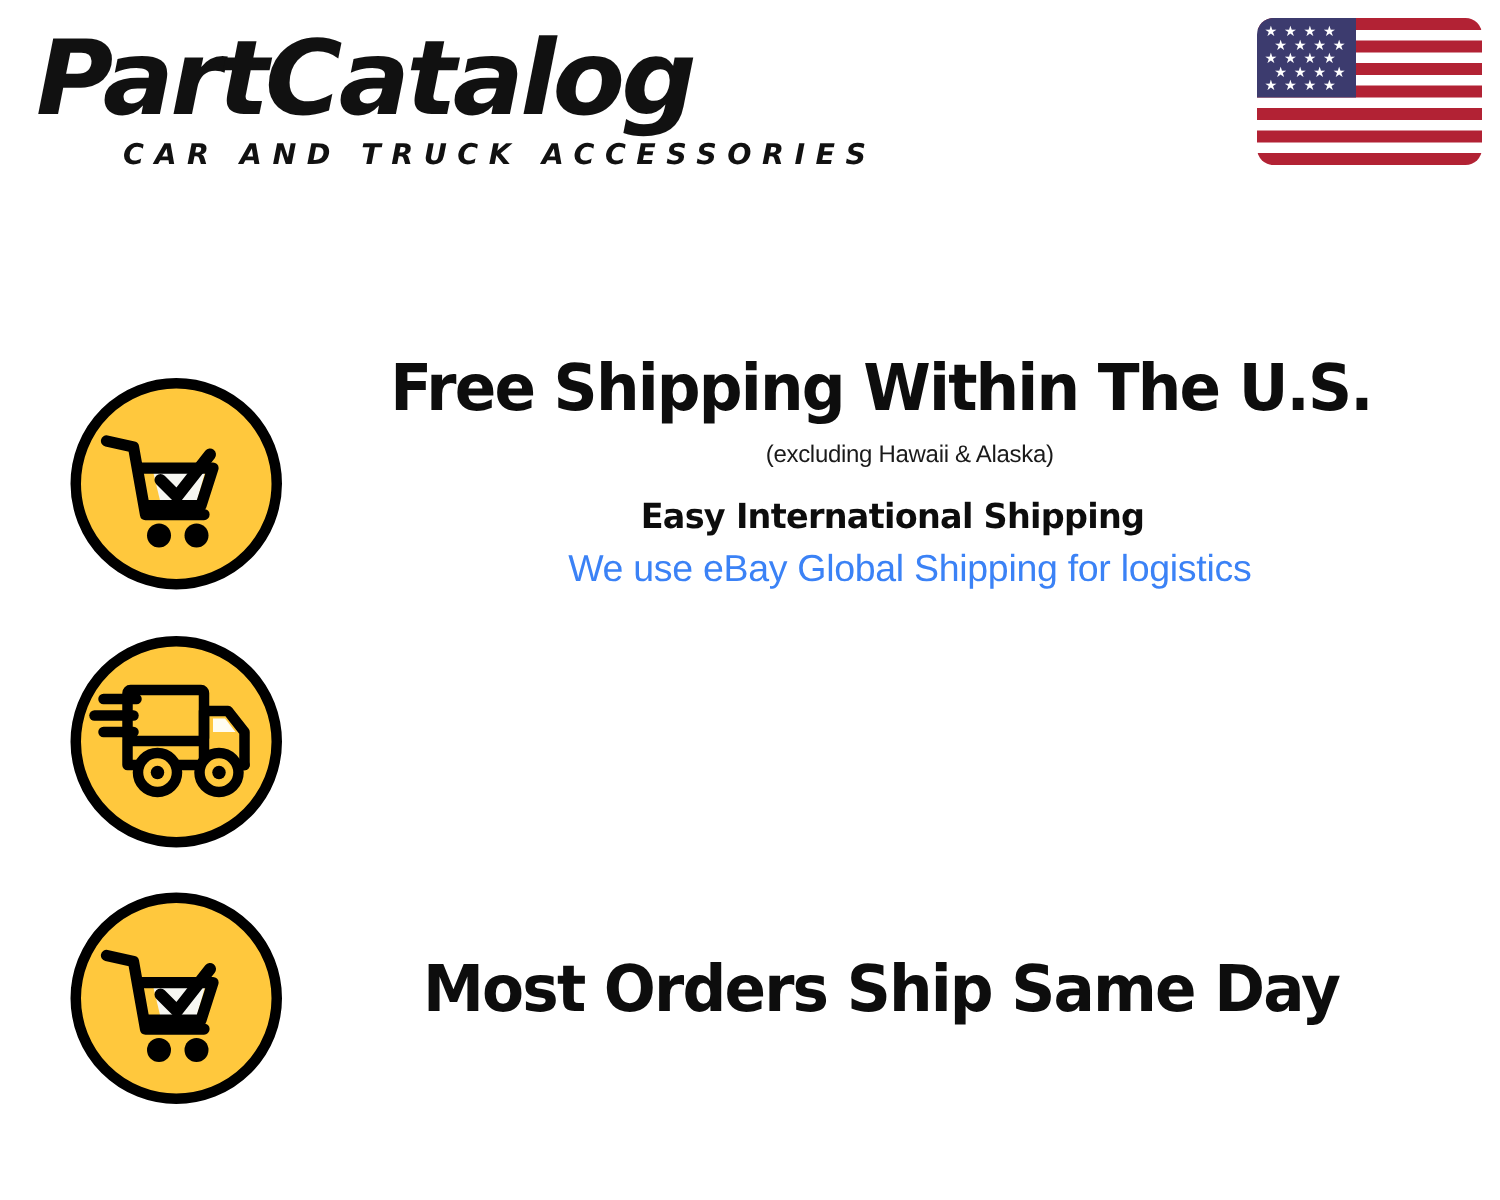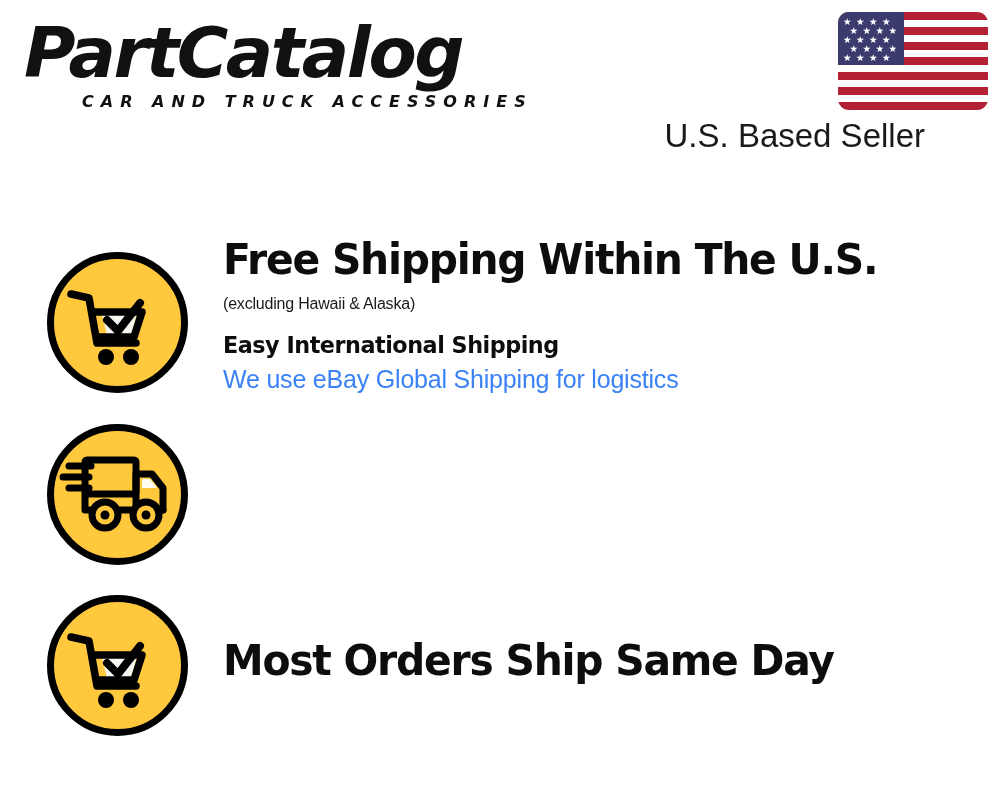--- a/index.html
+++ b/index.html
@@ -44,21 +44,21 @@
     transform: scaleX(1.02);
     transform-origin: left top;
   }
   #brand-tagline {
     position: absolute;
     left: 58px;
     top: 74px;
     font-family: "DejaVu Sans", sans-serif;
     font-weight: 700;
     font-style: italic;
-    font-size: 16px;
+    font-size: 19px;
     letter-spacing: 7.0px;
     color: #111111;
     white-space: nowrap;
   }
 
   #us-flag {
     position: absolute;
     left: 838px;
     top: 12px;
     width: 150px;
@@ -107,20 +107,21 @@
     text-align: right;
   }
 
   
   #benefits {
     position: absolute;
     left: 0;
     top: 0;
     width: 1000px;
     height: 800px;
+    text-align: center;
   }
   .benefit-row {
     position: absolute;
     left: 0;
     width: 1000px;
   }
   .benefit-icon {
     position: absolute;
     left: 45px;
     width: 145px;
@@ -227,21 +228,20 @@
       <span class="star" style="left:24.5px; top:32px;">★</span>
       <span class="star" style="left:37.5px; top:32px;">★</span>
       <span class="star" style="left:50.5px; top:32px;">★</span>
       <span class="star" style="left:5px;  top:41px;">★</span>
       <span class="star" style="left:18px; top:41px;">★</span>
       <span class="star" style="left:31px; top:41px;">★</span>
       <span class="star" style="left:44px; top:41px;">★</span>
     </div>
   </div>
 
-  <div id="seller-badge-label">U.S. Based Seller</div>
 </div>
 
 <div id="benefits">
 
   <div class="benefit-row" id="row-free-shipping">
     <div class="benefit-icon">
       <svg viewBox="0 0 145 145" xmlns="http://www.w3.org/2000/svg">
         <circle cx="72.5" cy="72.5" r="67" fill="#FFC83D" stroke="#000000" stroke-width="7"></circle>
         <path d="M56 60 H93 L86 85 H62 Z" fill="#F7F7F2"></path>
         <path d="M26 44 L44 48 L52 93 H91" fill="none" stroke="#000000" stroke-width="7.5" stroke-linecap="round" stroke-linejoin="round"></path>

